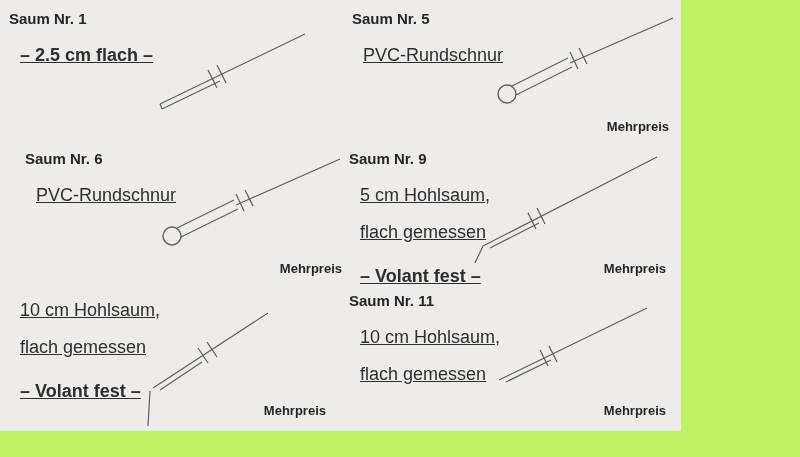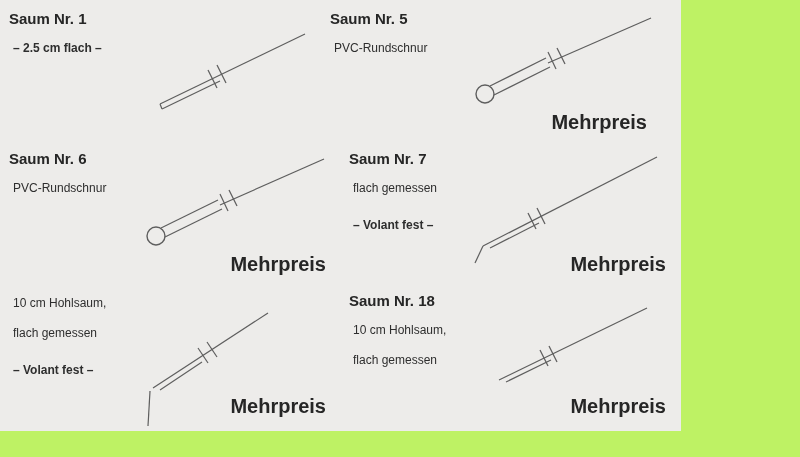--- a/index.html
+++ b/index.html
@@ -3,26 +3,26 @@
 <meta charset="utf-8">
 <style>
   html,body{margin:0;padding:0;background:#ffffff;}
   .page{
     position:relative;width:800px;height:457px;background:#bef264;
     font-family:"Liberation Sans",sans-serif;color:#2e2e2e;overflow:hidden;
   }
   .panel{position:absolute;left:0;top:0;width:681px;height:431px;background:#edecea;}
   .cell{position:absolute;}
   .cell h3{margin:0;padding:10px 0 0 9px;font-size:15px;font-weight:bold;color:#262626;}
-  .cell p{margin:4px;padding:9px 0 0 9px;font-size:12px;line-height:17px;color:#2e2e2e;}
+  .cell p{margin:11px;padding:9px 0 0 9px;font-size:18px;line-height:17px;color:#2e2e2e;text-decoration:underline;}
   .cell p.bold{font-weight:bold;}
   .cell p.volant{font-weight:bold;padding-top:16px;}
   .mehrpreis{
     position:absolute;right:14px;bottom:6px;
-    font-size:20px;font-weight:bold;color:#262626;
+    font-size:13px;font-weight:bold;color:#262626;
   }
   .r3 .mehrpreis{bottom:12px;}
   svg.drawing{position:absolute;overflow:visible;}
   svg.drawing line{stroke:#5e5e5e;stroke-width:1.2;fill:none;}
   svg.drawing circle{stroke:#5e5e5e;stroke-width:1.4;fill:none;}
 </style>
 </head>
 <body>
 
 <div class="page">
@@ -33,50 +33,51 @@
     <p class="bold">– 2.5 cm flach –</p>
     <svg class="drawing" style="left:145px;top:22px" width="170" height="92" viewBox="0 0 170 92">
       <line x1="15" y1="82" x2="160" y2="12"></line>
       <line x1="17" y1="87" x2="75" y2="59"></line>
       <line x1="15" y1="82" x2="17" y2="87"></line>
       <line x1="63" y1="48" x2="72" y2="66"></line>
       <line x1="72" y1="43" x2="81" y2="61"></line>
     </svg>
   </section>
 
-  <section class="cell" style="left:321px;top:0;width:340px;height:140px">
+  <section class="cell" style="left:343px;top:0;width:340px;height:140px">
     <h3>Saum Nr. 5</h3>
     <p>PVC-Rundschnur</p>
     <svg class="drawing" style="left:147px;top:12px" width="190" height="100" viewBox="0 0 190 100">
       <circle cx="17" cy="82" r="9"></circle>
       <line x1="22" y1="74" x2="78" y2="46"></line>
       <line x1="26" y1="83" x2="82" y2="55"></line>
       <line x1="80" y1="51" x2="183" y2="6"></line>
       <line x1="80" y1="40" x2="88" y2="57"></line>
       <line x1="89" y1="36" x2="97" y2="52"></line>
     </svg>
     <span class="mehrpreis">Mehrpreis</span>
   </section>
 
-  <section class="cell" style="left:0;top:140px;width:340px;height:142px">
+  <section class="cell" style="left:16px;top:140px;width:340px;height:142px">
     <h3>Saum Nr. 6</h3>
     <p>PVC-Rundschnur</p>
     <svg class="drawing" style="left:138px;top:8px" width="195" height="105" viewBox="0 0 195 105">
       <circle cx="18" cy="88" r="9"></circle>
       <line x1="23" y1="80" x2="80" y2="52"></line>
       <line x1="27" y1="89" x2="84" y2="61"></line>
       <line x1="82" y1="57" x2="186" y2="11"></line>
       <line x1="82" y1="46" x2="90" y2="63"></line>
       <line x1="91" y1="42" x2="99" y2="58"></line>
     </svg>
     <span class="mehrpreis">Mehrpreis</span>
   </section>
 
   <section class="cell" style="left:340px;top:140px;width:340px;height:142px">
-    <h3>Saum Nr. 7</h3>
+    <h3>Saum Nr. 9</h3>
+    <p>5 cm Hohlsaum,</p>
     <p>flach gemessen</p>
     <p class="volant">– Volant fest –</p>
     <svg class="drawing" style="left:125px;top:6px" width="205" height="128" viewBox="0 0 205 128">
       <line x1="18" y1="100" x2="192" y2="11"></line>
       <line x1="10" y1="117" x2="18" y2="100"></line>
       <line x1="25" y1="102" x2="74" y2="77"></line>
       <line x1="63" y1="67" x2="71" y2="83"></line>
       <line x1="72" y1="62" x2="80" y2="78"></line>
     </svg>
     <span class="mehrpreis">Mehrpreis</span>
@@ -90,21 +91,21 @@
       <line x1="15" y1="92" x2="130" y2="17"></line>
       <line x1="12" y1="95" x2="10" y2="130"></line>
       <line x1="22" y1="94" x2="64" y2="66"></line>
       <line x1="60" y1="52" x2="70" y2="67"></line>
       <line x1="69" y1="46" x2="79" y2="61"></line>
     </svg>
     <span class="mehrpreis">Mehrpreis</span>
   </section>
 
   <section class="cell r3" style="left:340px;top:282px;width:340px;height:148px">
-    <h3>Saum Nr. 18</h3>
+    <h3>Saum Nr. 11</h3>
     <p>10 cm Hohlsaum,</p>
     <p>flach gemessen</p>
     <svg class="drawing" style="left:147px;top:16px" width="170" height="92" viewBox="0 0 170 92">
       <line x1="12" y1="82" x2="160" y2="10"></line>
       <line x1="19" y1="84" x2="64" y2="62"></line>
       <line x1="53" y1="52" x2="61" y2="68"></line>
       <line x1="62" y1="48" x2="70" y2="64"></line>
     </svg>
     <span class="mehrpreis">Mehrpreis</span>
   </section>

